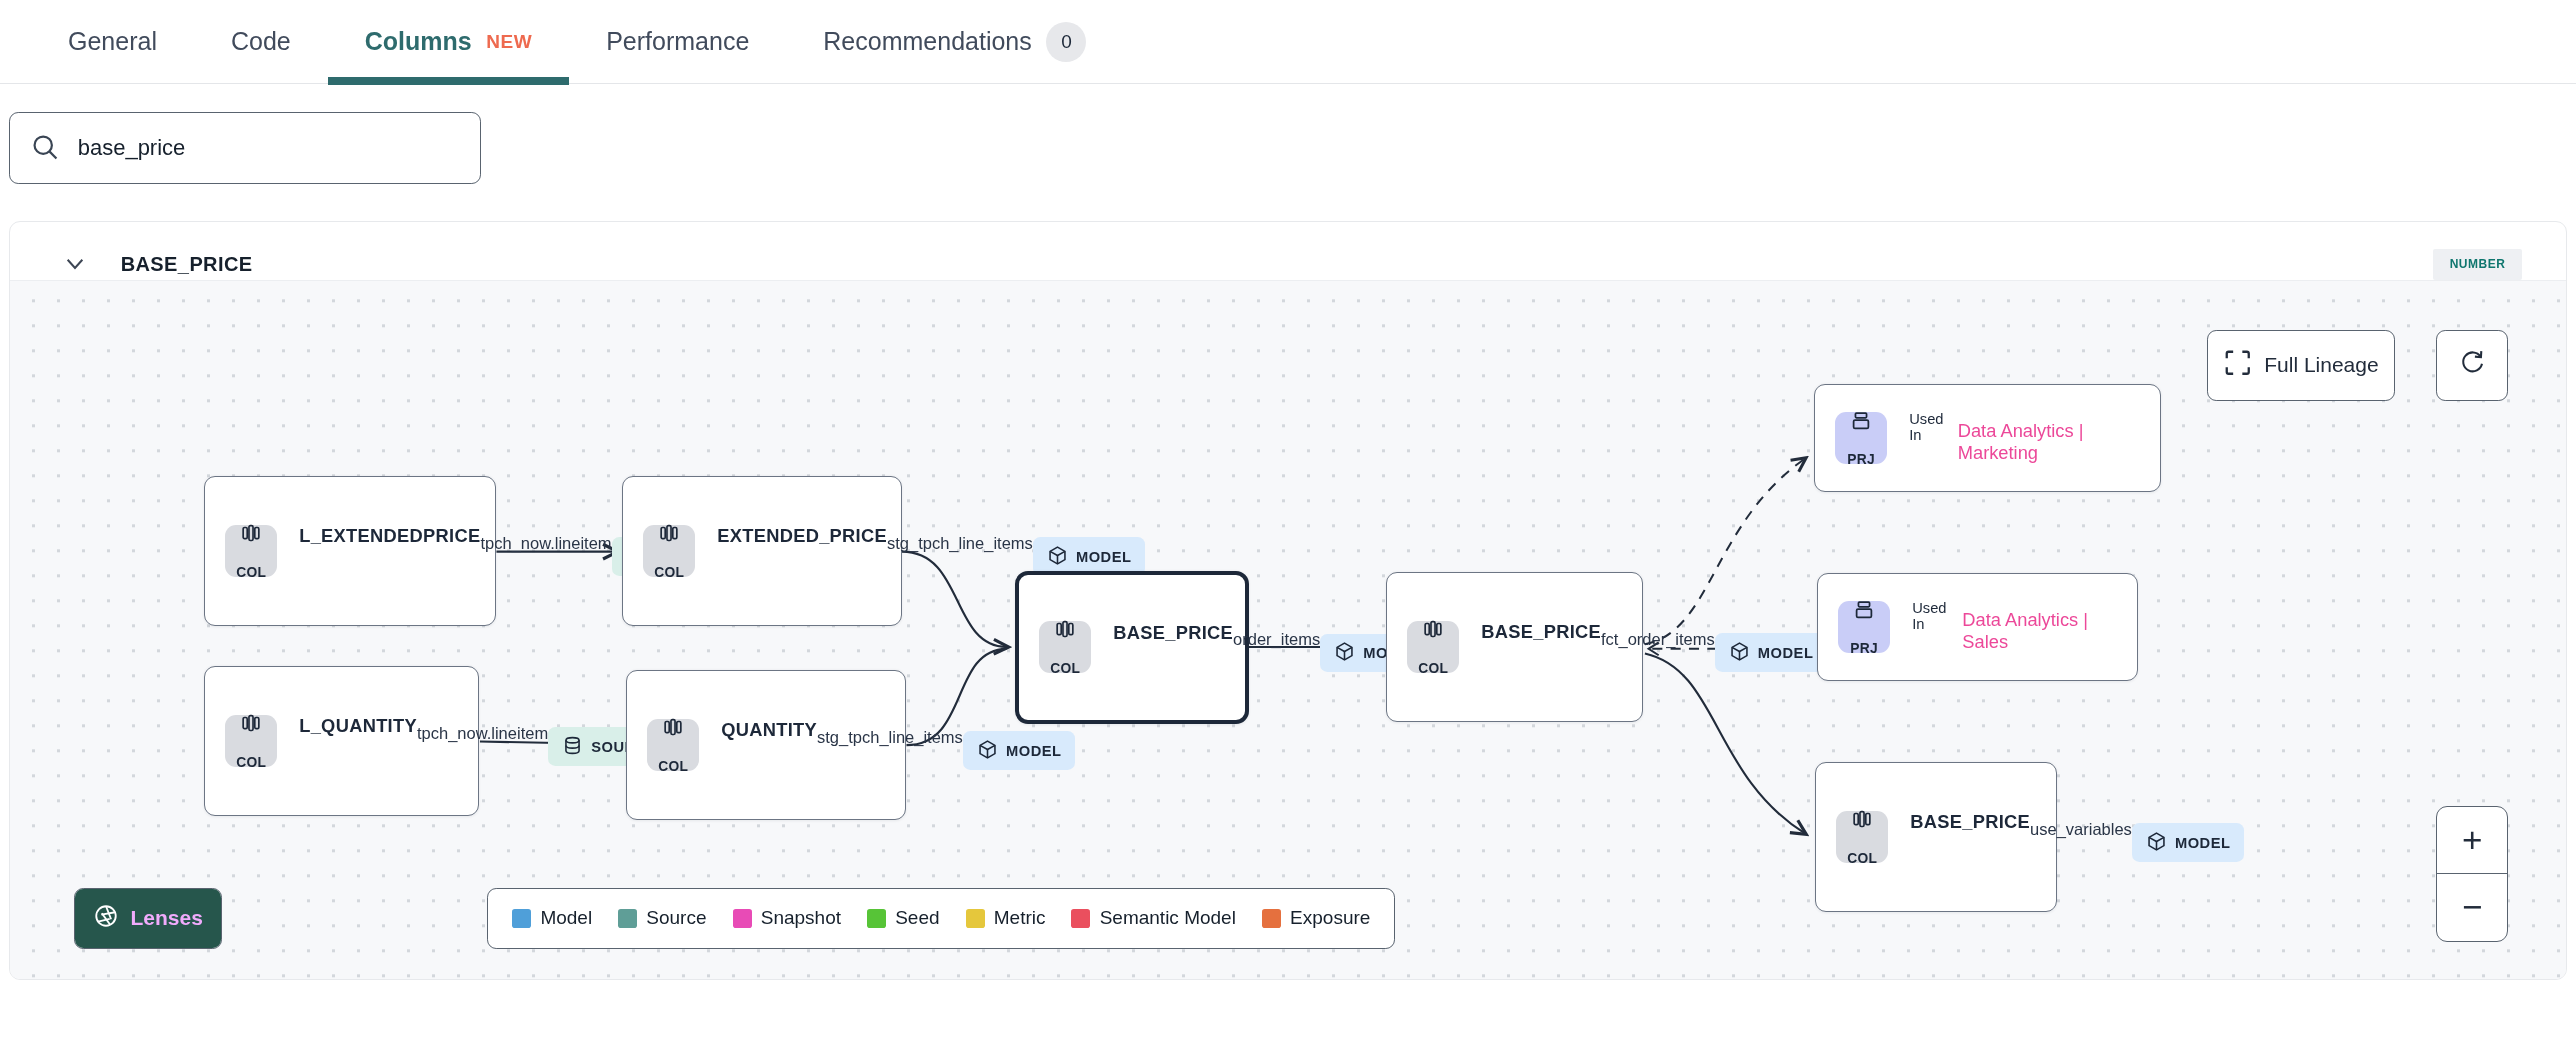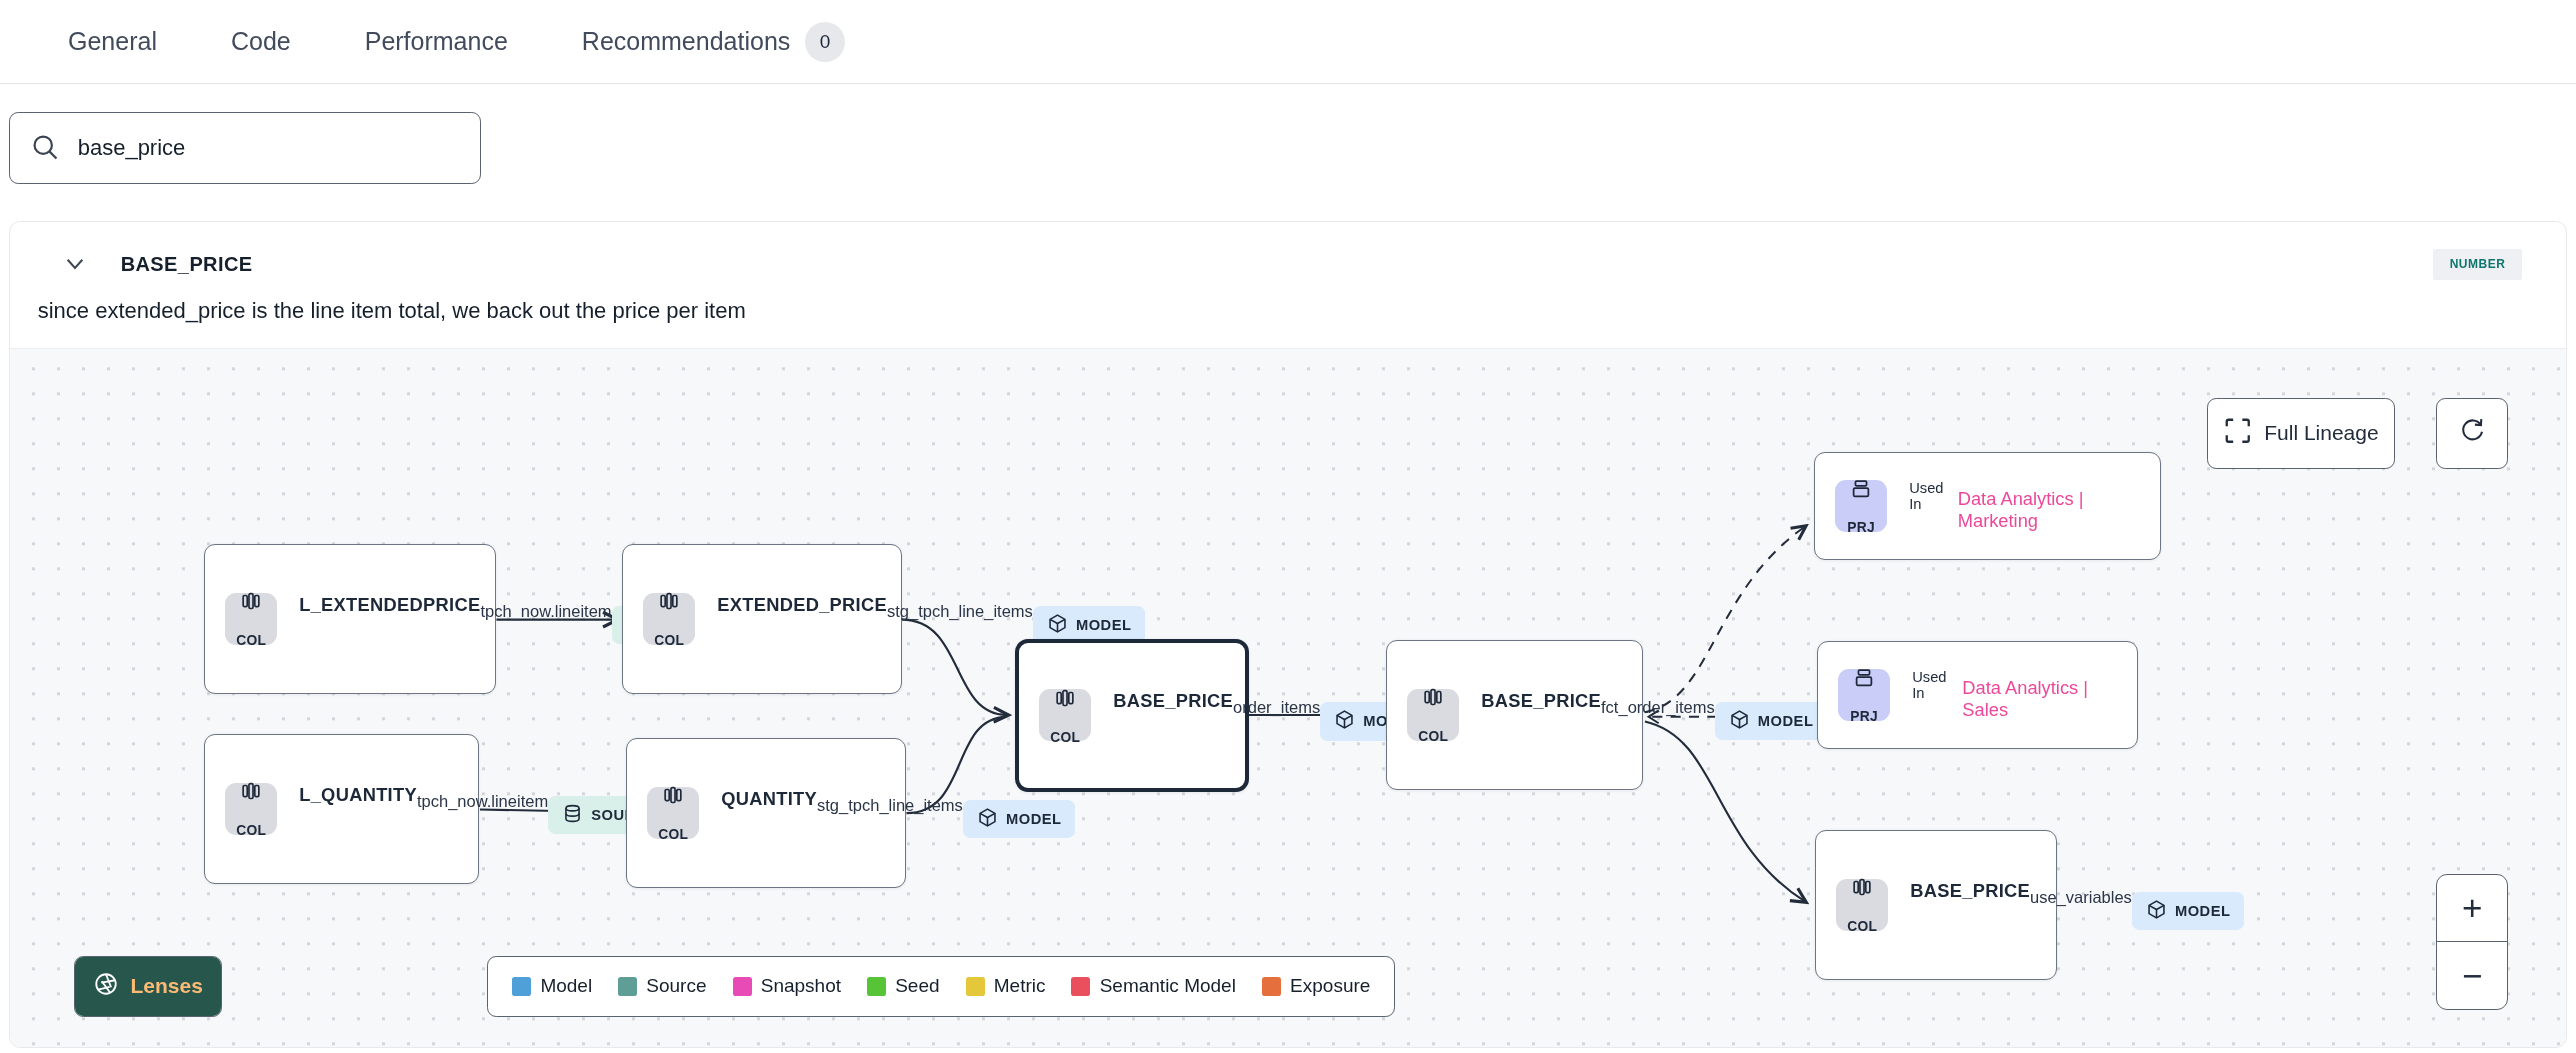--- a/index.html
+++ b/index.html
@@ -48,36 +48,40 @@
 
   
   .btn { position:absolute; background:#fff; border:1.8px solid #59636f; border-radius:9.2px; display:flex; align-items:center; justify-content:center; gap:13px; color:#222c3b; font-size:21px; font-weight:500; cursor:pointer; }
   .full-lineage { left:2197px; top:49px; width:188px; height:71px; }
   .refresh { left:2426px; top:49px; width:72px; height:71px; }
   .zoomgroup { position:absolute; left:2426px; top:525px; width:72px; height:136px; border:1.8px solid #59636f; border-radius:11px; background:#fff; display:flex; flex-direction:column; overflow:hidden; }
   .zoombtn { flex:1; display:flex; align-items:center; justify-content:center; font-size:35px; font-weight:300; color:#222c3b; cursor:pointer; }
   .zoombtn.minus { border-top:1.8px solid #59636f; }
 
   .lens-group { position:absolute; left:64px; top:607px; height:61px; display:flex; border:1.8px solid #59636f; border-radius:9.2px; overflow:hidden; background:#fff; }
-  .lenses-btn { background:#26564c; color:#fdba74; display:flex; align-items:center; gap:11px; padding:0 18.3px; font-size:21px; font-weight:600; cursor:pointer; }
+  .lenses-btn { background:#26564c; color:#f0abfc; display:flex; align-items:center; gap:11px; padding:0 18.3px; font-size:21px; font-weight:600; cursor:pointer; }
   .rel-btn { display:flex; align-items:center; gap:13px; padding:0 22px; font-size:21px; color:#222c3b; font-weight:500; cursor:pointer; }
 
   .legend { position:absolute; left:477px; top:607px; height:61px; display:flex; align-items:center; gap:26px; padding:0 24px; border:1.8px solid #59636f; border-radius:9.2px; background:#fff; }
   .legend-item { display:flex; align-items:center; gap:9.2px; font-size:19px; color:#16202c; }
   .swatch { width:19px; height:19px; border-radius:2.8px; flex:none; }
 </style>
 </head>
 <body>
 
 <div class="tabs">
   <div class="tab">
     <span class="tab-label">General</span>
   </div>
   <div class="tab">
     <span class="tab-label">Code</span>
+  </div>
+  <div class="tab active">
+    <span class="tab-label">Columns</span>
+    <span class="new-badge">NEW</span>
   </div>
   <div class="tab">
     <span class="tab-label">Performance</span>
   </div>
   <div class="tab">
     <span class="tab-label">Recommendations</span>
     <span class="count-pill">0</span>
   </div>
 </div>
 
@@ -94,21 +98,20 @@
 <div class="card">
   <div class="card-header">
     <span class="hdr-chevron">
       <svg width="22" height="14.7" viewBox="0 0 24 16" fill="none" stroke="#3d4654" stroke-width="2.2">
         <polyline points="4,3 12,12 20,3"></polyline>
       </svg>
     </span>
     <span class="card-title">BASE_PRICE</span>
     <span class="type-pill">NUMBER</span>
   </div>
-  <div class="card-desc">since extended_price is the line item total, we back out the price per item</div>
 
   <div class="canvas">
 
     <svg class="edges" width="2558" height="699" viewBox="0 0 2788 762">
       <defs>
         <marker id="arr" markerWidth="10" markerHeight="10" viewBox="0 0 10 10" refX="7.5" refY="5" orient="auto">
           <path d="M1.5,1.5 L8.5,5 L1.5,8.5" fill="none" stroke="#222c3b" stroke-width="1.5"></path>
         </marker>
       </defs>
       <path d="M530,295 L660,295" fill="none" stroke="#222c3b" stroke-width="2.3" marker-end="url(#arr)"></path>

